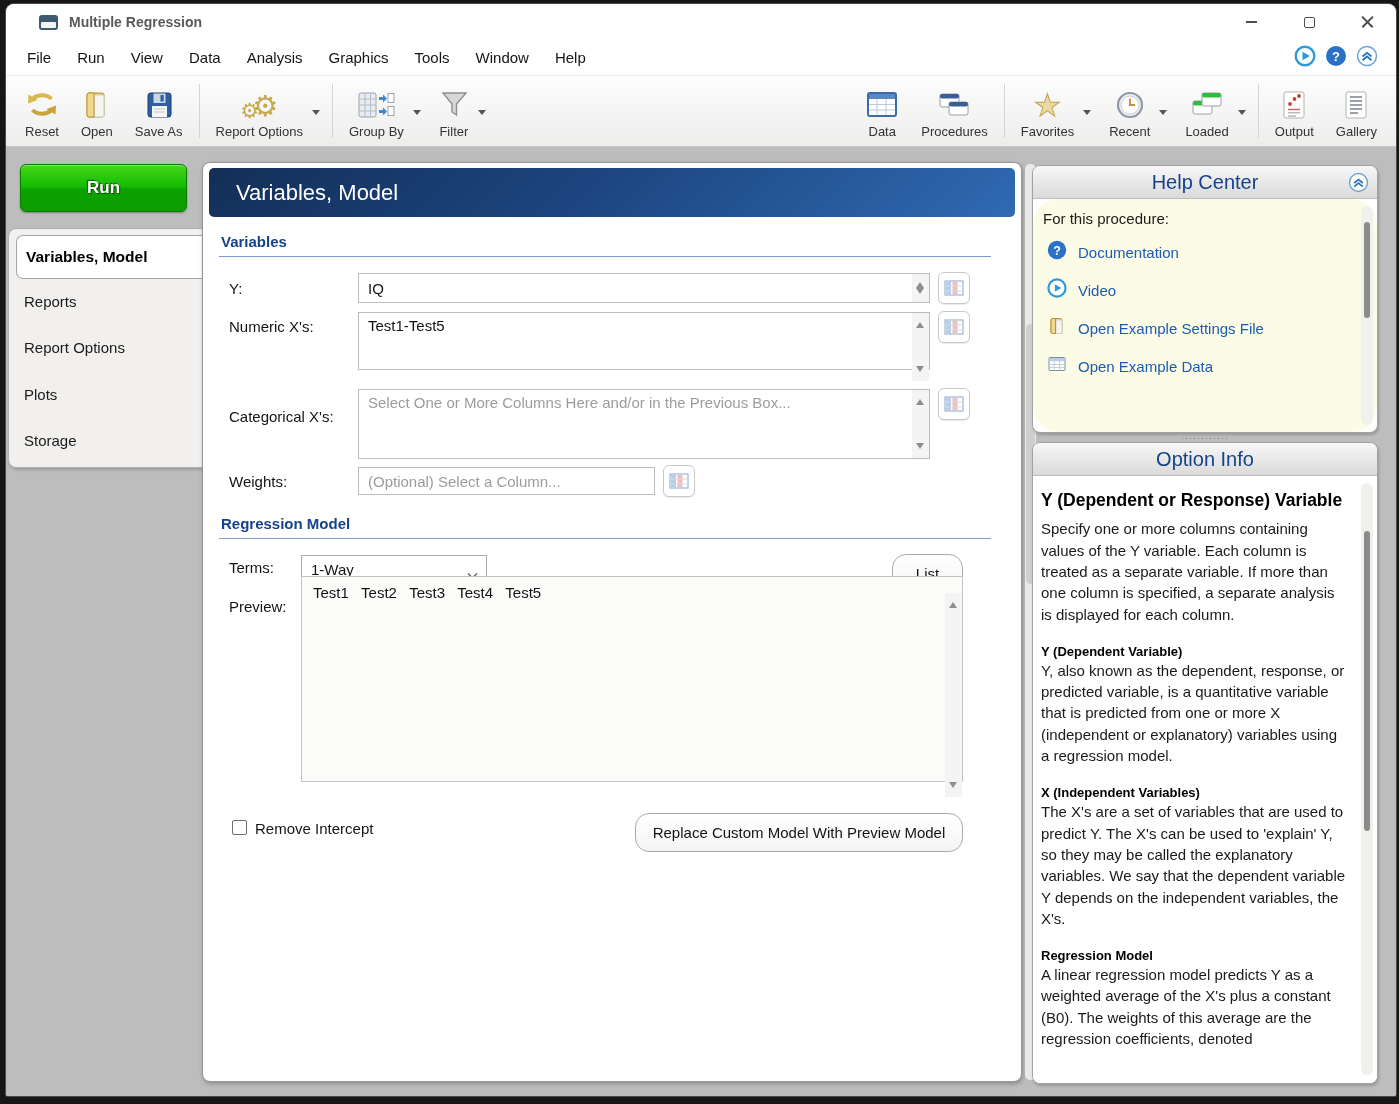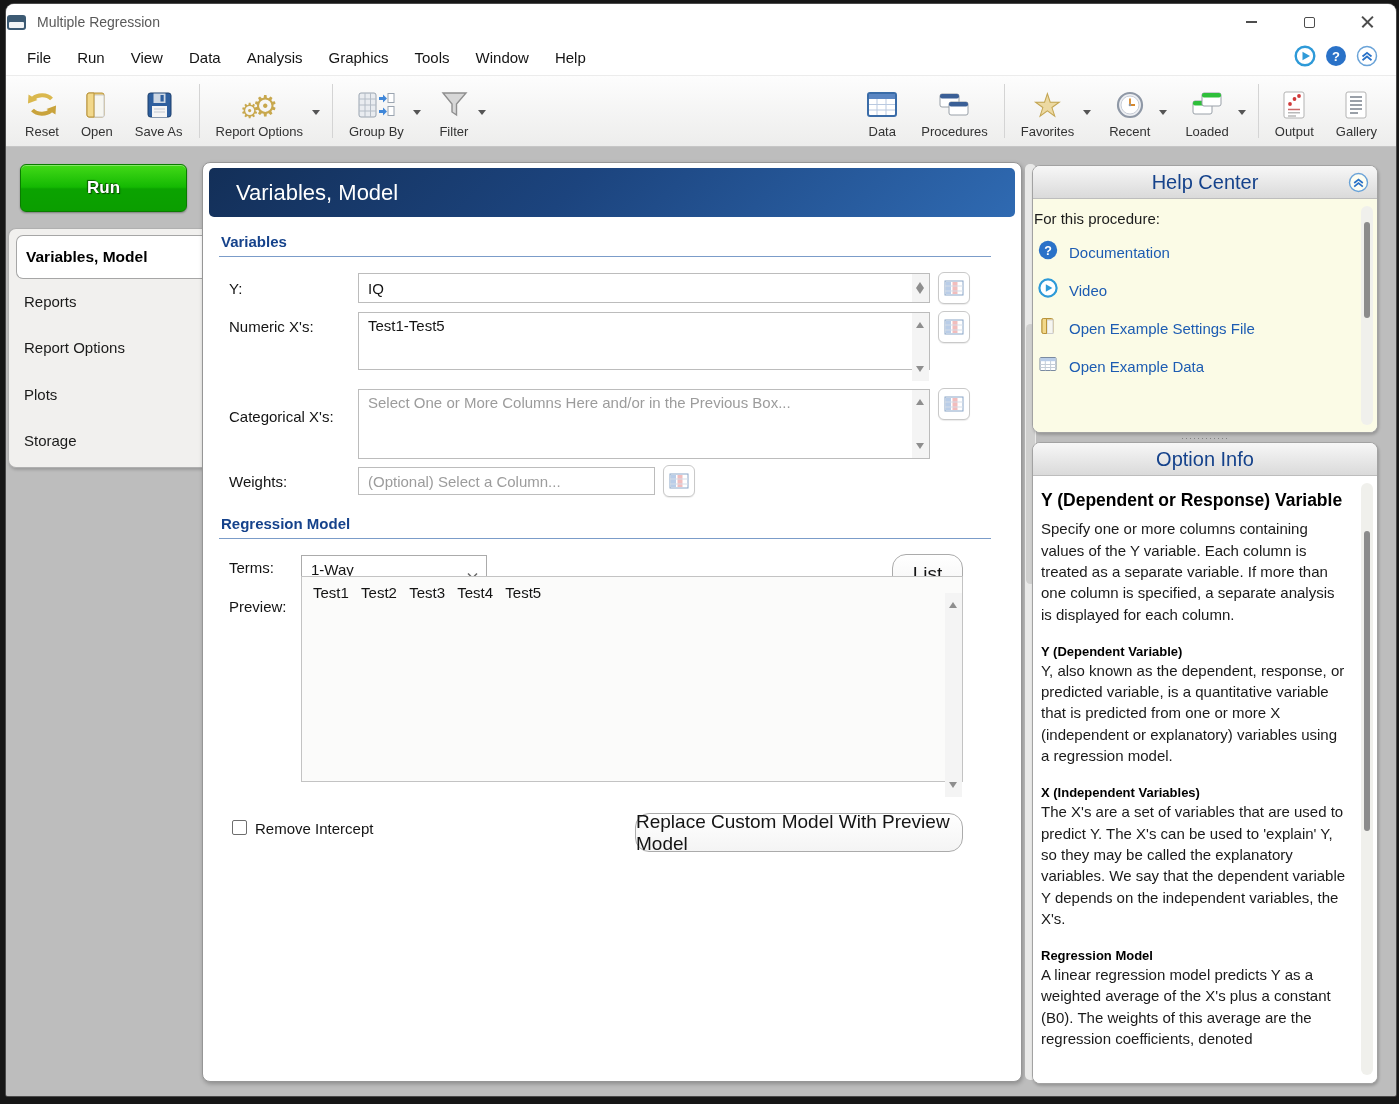--- a/index.html
+++ b/index.html
@@ -9,21 +9,21 @@
     font-family:"Liberation Sans", sans-serif;
     position:relative; overflow:hidden;
     -webkit-font-smoothing:antialiased;
   }
   .window {
     position:absolute; left:6px; top:4px; width:1390px; height:1092px;
     background:#bdbdbd; border-radius:8px 8px 2px 2px; overflow:hidden;
     box-shadow:0 0 0 1px #4a4a4a;
   }
   
-  .titlebar { height:36px; background:#ffffff; display:flex; align-items:center; padding-left:1px; }
+  .titlebar { height:36px; background:#ffffff; display:flex; align-items:center; padding-left:33px;font-weight:bold; }
   .app-icon { width:19px; height:15px; border-radius:3px; background:#3c5a73; position:relative; flex:0 0 auto; }
   .app-icon::after { content:""; position:absolute; left:2px; right:2px; bottom:2px; height:6px; background:#f2f4f6; border-radius:1px; }
   .title-text { color:#595959; font-size:14px; margin-left:11px; }
   .win-controls { margin-left:auto; display:flex; height:100%; }
   .win-btn { width:58px; height:100%; display:flex; align-items:center; justify-content:center; }
   .min-glyph { width:11px; height:2px; background:#4d4d4d; }
   .max-glyph { width:11px; height:11px; border:1.6px solid #4d4d4d; border-radius:2px; }
   .close-glyph { position:relative; width:13px; height:13px; }
   .close-glyph::before,.close-glyph::after { content:""; position:absolute; left:-1px; top:5.5px; width:15px; height:1.6px; background:#4d4d4d; }
   .close-glyph::before { transform:rotate(45deg); }
@@ -75,32 +75,32 @@
   .f-label { position:absolute; font-size:15px; color:#141414; }
   .txt { position:absolute; border:1px solid #bcbcbc; background:#fff; font-family:"Liberation Sans",sans-serif; font-size:15px; color:#141414; padding:4px 22px 4px 9px; resize:none; outline:none; }
   .txt::placeholder { color:#9c9c9c; opacity:1; }
   .scrollcol { position:absolute; width:17px; top:1px; bottom:1px; background:#f4f4f4; }
   .tri-up { width:0;height:0;border:4.5px solid transparent; border-bottom:6px solid #8e8e8e; position:absolute; left:4px; top:5px;}
   .tri-down { width:0;height:0;border:4.5px solid transparent; border-top:6px solid #8e8e8e; position:absolute; left:4px; bottom:5px;}
   .spin .tri-up { top:4px; } .spin .tri-down { bottom:4px; }
   .picker { position:absolute; width:32px; height:32px; border:1px solid #c9c9c9; border-radius:6px; background:#fff; display:flex; align-items:center; justify-content:center; box-shadow:0 1px 1px rgba(0,0,0,.08); }
   .select-box { position:absolute; height:28px; border:1px solid #ababab; background:#fff; font-size:15px; color:#141414; display:flex; align-items:center; padding-left:9px; }
   .select-chev { position:absolute; right:8px; top:10px; }
-  .btn { position:absolute; height:39px; border:1px solid #ababab; border-radius:14px; background:linear-gradient(#ffffff,#f4f4f4); font-size:19px; color:#141414; display:flex; align-items:center; justify-content:center; }
+  .btn { position:absolute; height:39px; border:1px solid #ababab; border-radius:14px; background:linear-gradient(#ffffff,#f4f4f4); font-size:15px; color:#141414; display:flex; align-items:center; justify-content:center; }
   .preview-box { position:absolute; border:1px solid #c3c3c3; background:#fbfbfa; font-size:15px; color:#141414; padding:7px 24px 7px 11px; white-space:pre; overflow:hidden; }
   .checkbox { position:absolute; width:15px; height:15px; border:1px solid #6e6e6e; border-radius:2px; background:#fff; }
   
   .main-scroll { position:absolute; left:1019px; top:16px; width:11px; height:916px; background:#e9e9e8; border-radius:5px; }
   .main-scroll .thumb { position:absolute; left:1px; right:1px; top:160px; height:260px; background:#cfcfce; border-radius:5px; }
   
   .side-panel { position:absolute; left:1026px; width:346px; border:1px solid #a2a2a2; border-radius:8px; overflow:hidden; background:#fff; box-shadow:1px 2px 3px rgba(0,0,0,.2); }
   .panel-header { height:33px; background:linear-gradient(#f7f7f7,#dadada); border-bottom:1px solid #bdbdbd; display:flex; align-items:center; justify-content:center; color:#15428b; font-size:20px; position:relative; }
   .panel-header .collapse { position:absolute; right:8px; top:6px; }
   .help-panel { top:17px; height:268px; }
-  .help-content { position:absolute; top:33px; left:0; right:0; bottom:0; background:#fbfbe6; padding:11px 1px; }
+  .help-content { position:absolute; top:33px; left:0; right:0; bottom:0; background:#fbfbe6; padding:11px 10px;border-radius:26px; }
   .hc-intro { font-size:15px; color:#1c1c1c; margin-bottom:6px; }
   .hc-link { display:flex; align-items:center; height:38px; gap:11px; padding-left:4px; }
   .hc-link span.lbl { color:#1d5cb2; font-size:15px; }
   .vscroll { position:absolute; width:12px; background:#f0f0ec; border-radius:6px; }
   .vscroll .vthumb { position:absolute; left:3px; width:6px; background:#8b8b8b; border-radius:3px; }
   .splitter { position:absolute; left:1026px; width:346px; top:285px; height:9px; display:flex; align-items:center; justify-content:center; color:#7a7a7a; font-size:9px; letter-spacing:1px; }
   .option-panel { top:294px; height:642px; }
   .oi-content { position:absolute; top:33px; left:0; right:0; bottom:0; background:#fff; padding:13px 30px 0 8px; overflow:hidden; }
   .oi-h1 { font-size:17.5px; font-weight:bold; color:#000; line-height:1.28; margin-bottom:7px; }
   .oi-h2 { font-size:13px; font-weight:bold; color:#000; margin-bottom:1px; }

